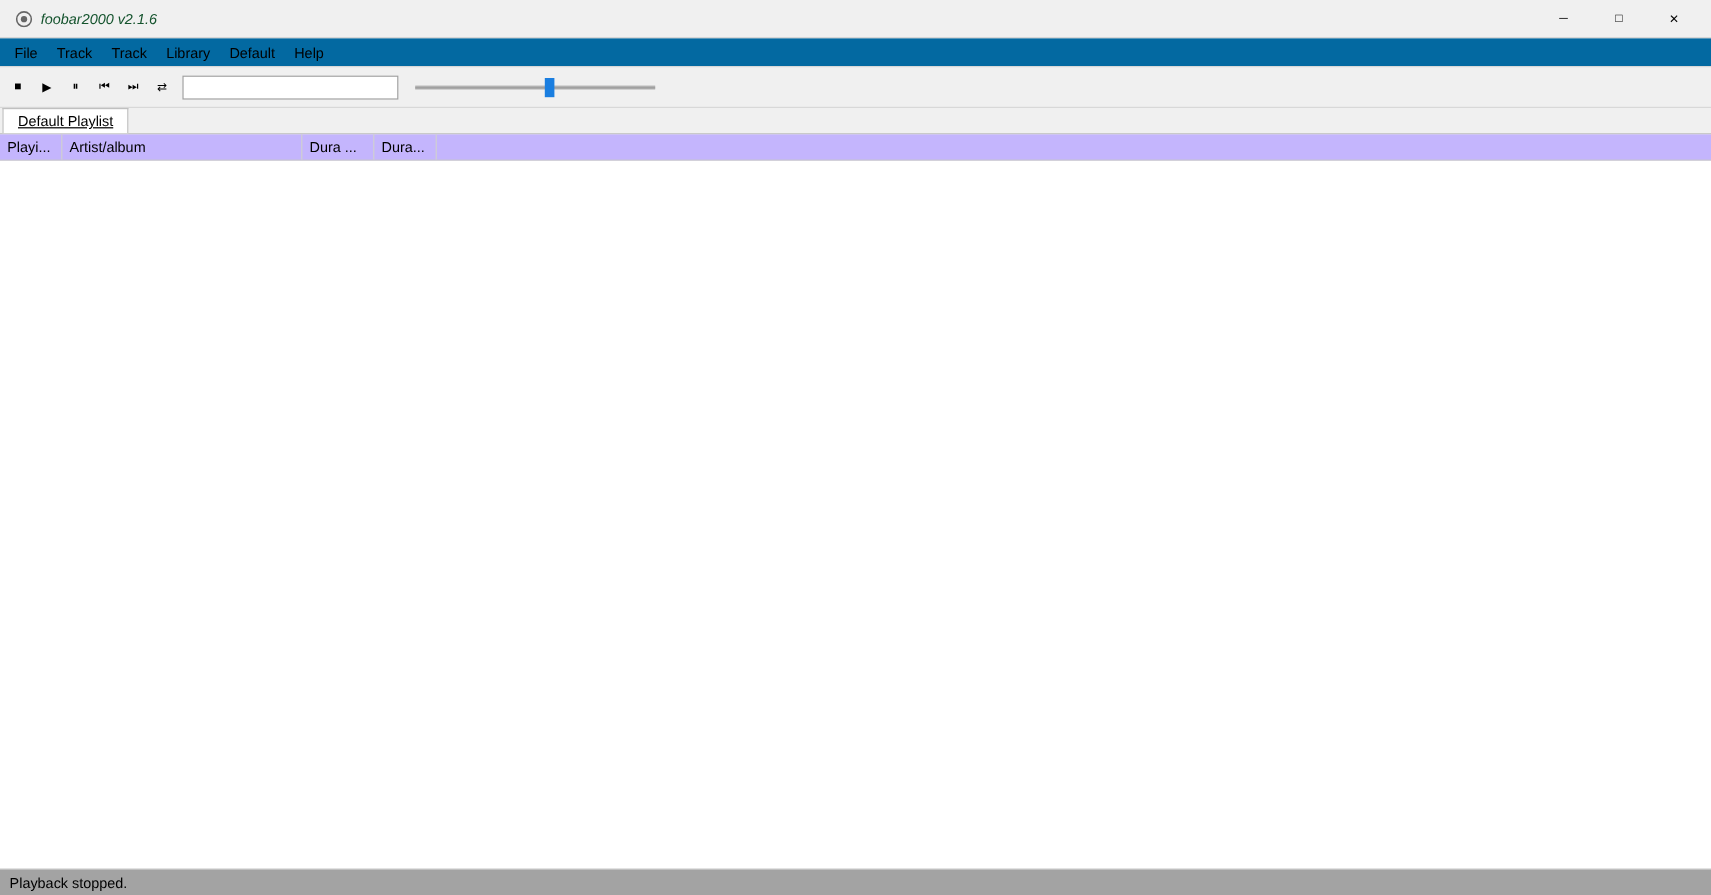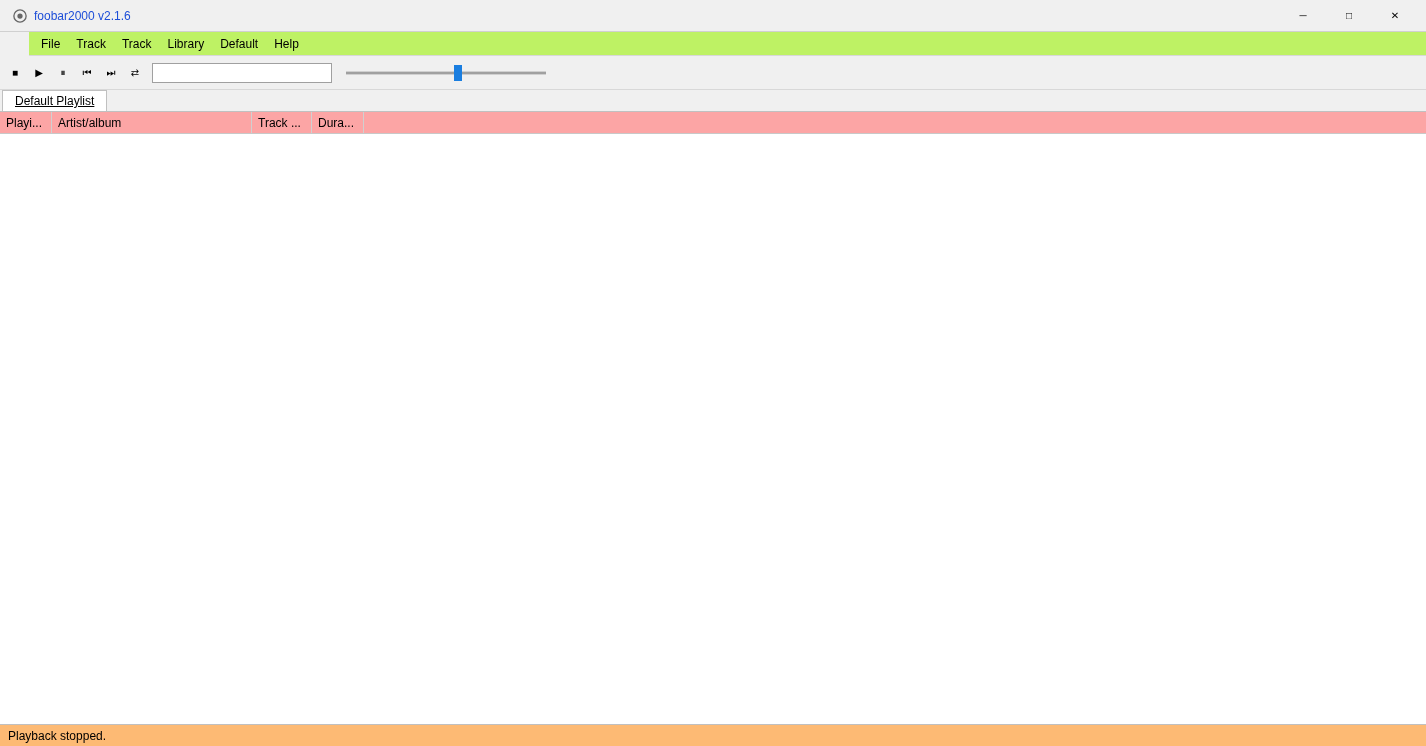--- a/index.html
+++ b/index.html
@@ -41,21 +41,22 @@
     #app-icon {
       width: 16px;
       height: 16px;
       display: flex;
       align-items: center;
       justify-content: center;
     }
 
     #app-title {
       font-size: 12px;
-      color: #1d4ed8;
+      color: #14532d;
+      font-style: italic;
     }
 
     #title-bar-controls {
       display: flex;
       align-items: center;
       gap: 0;
     }
 
     .title-btn {
       width: 46px;
@@ -67,25 +68,24 @@
       align-items: center;
       justify-content: center;
       font-size: 10px;
     }
 
     
     #menu-bar {
       display: flex;
       align-items: center;
       height: 24px;
-      background: #bef264;
+      background: #0369a1;
       padding: 0 4px;
       flex-shrink: 0;
       border-bottom: 1px solid #d8d8d8;
-      margin-left: 29px;
     }
 
     .menu-item {
       padding: 2px 8px;
       cursor: pointer;
       font-size: 12px;
     }
 
     
     #toolbar {
@@ -189,21 +189,21 @@
       background: #fff;
       border-top: 1px solid #c0c0c0;
       text-decoration: underline;
     }
 
     
     #table-header {
       display: flex;
       align-items: center;
       height: 22px;
-      background: #fca5a5;
+      background: #c4b5fd;
       border-bottom: 1px solid #c8c8c8;
       flex-shrink: 0;
       padding: 0;
     }
 
     .col-header {
       padding: 2px 6px;
       font-size: 12px;
       border-right: 1px solid #d0d0d0;
       height: 100%;
@@ -224,21 +224,21 @@
     
     #main-content {
       flex: 1;
       background: #fff;
       overflow: auto;
     }
 
     
     #status-bar {
       height: 22px;
-      background: #fdba74;
+      background: #a3a3a3;
       border-top: 1px solid #c0c0c0;
       display: flex;
       align-items: center;
       padding: 0 8px;
       font-size: 12px;
       flex-shrink: 0;
     }
 
     
     .icon-svg {
@@ -303,21 +303,21 @@
   </div>
 
 <div id="table-header">
   <div class="col-header col-playing">
     <span>Playi...</span>
   </div>
   <div class="col-header col-artist">
     <span>Artist/album</span>
   </div>
   <div class="col-header col-track">
-    <span>Track ...</span>
+    <span>Dura ...</span>
   </div>
   <div class="col-header col-duration">
     <span>Dura...</span>
   </div>
 </div>
 
 <div id="main-content"></div>
 
 <div id="status-bar">
   <span id="status-text">Playback stopped.</span>

